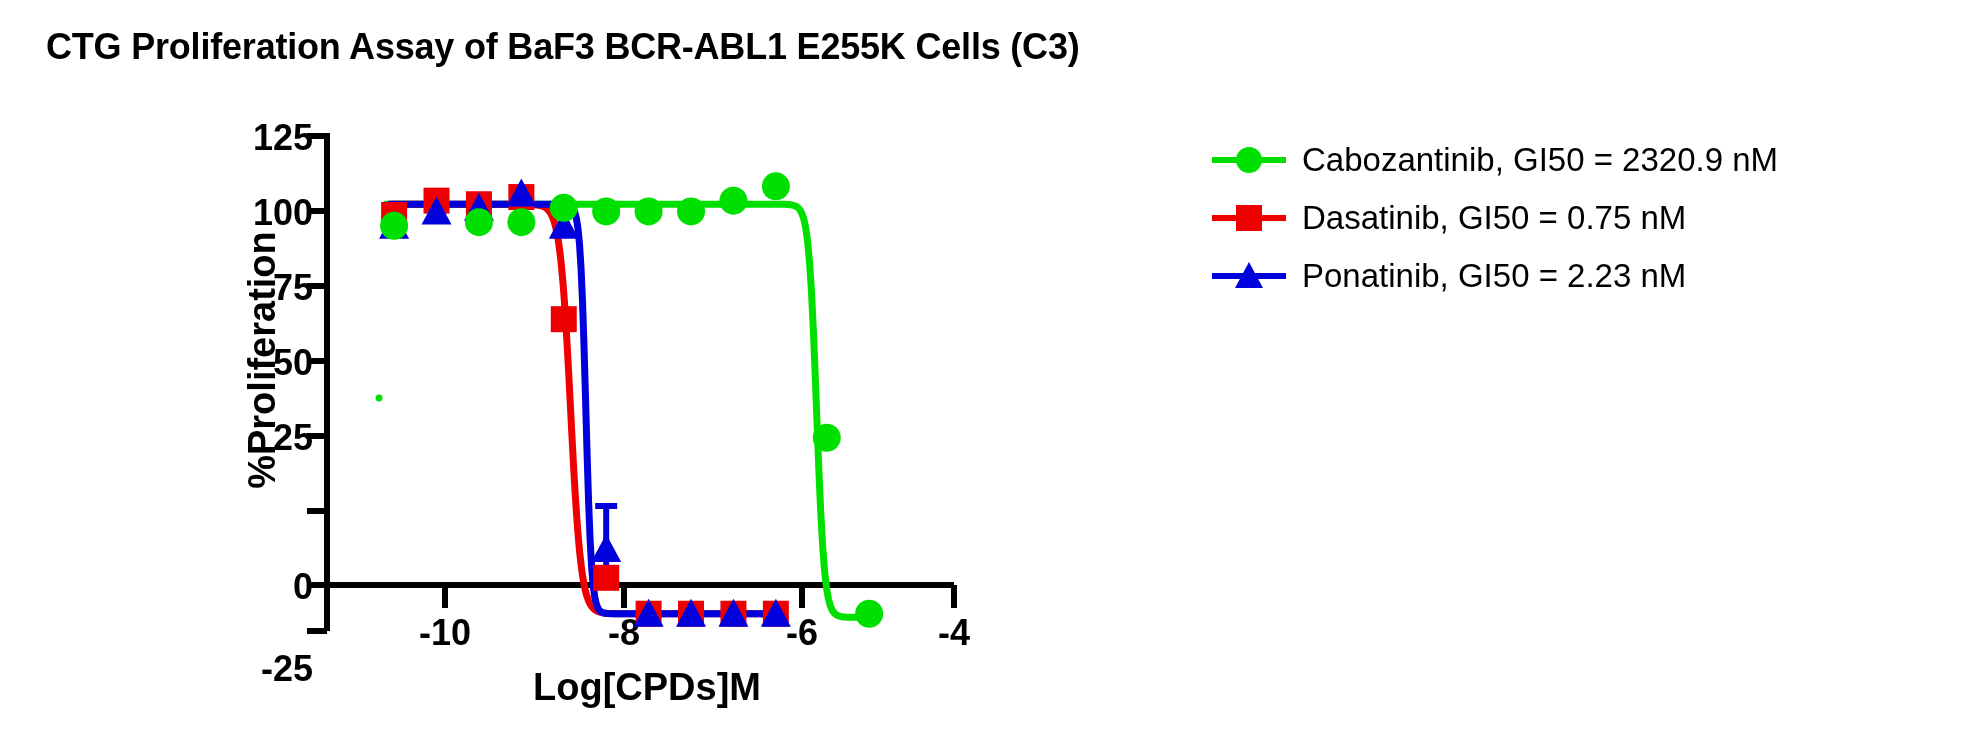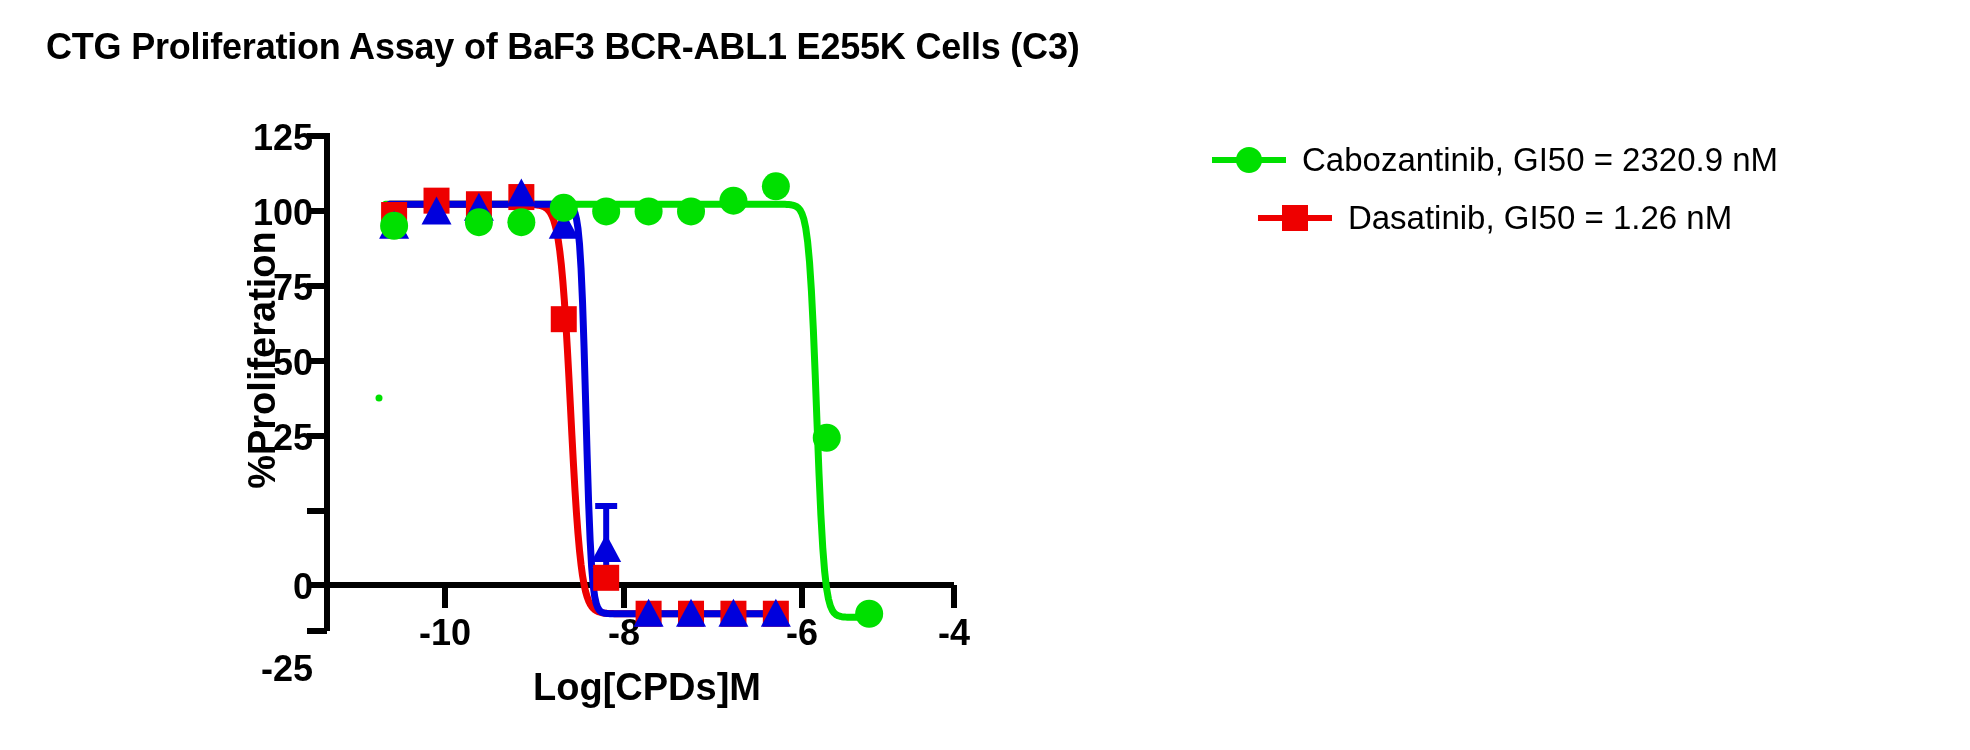--- a/index.html
+++ b/index.html
@@ -30,21 +30,20 @@
     left: 0; top: 0;
     width: 1000px; height: 750px; padding-left: 27px;
   }
   #plot-svg { display: block; }
   #legend {
     position: absolute;
     left: 1210px; top: 140px;
     display: flex;
     flex-direction: column;
     gap: 18px;
-    align-items: center;
   }
   .legend-row {
     display: flex;
     align-items: center;
     height: 40px;
   }
   .legend-key {
     width: 78px;
     height: 40px;
     flex: 0 0 78px;
@@ -173,17 +172,26 @@
       </span>
       <span class="legend-label">Cabozantinib, GI50 = 2320.9 nM</span>
     </div>
     <div class="legend-row">
       <span class="legend-key">
         <svg width="78" height="40" viewBox="0 0 78 40">
           <line x1="2" y1="20" x2="76" y2="20" stroke="#ee0000" stroke-width="6"></line>
           <rect x="26" y="7" width="26" height="26" fill="#ee0000"></rect>
         </svg>
       </span>
-      <span class="legend-label">Dasatinib, GI50 = 1.26 nM</span>
+      <span class="legend-label">Dasatinib, GI50 = 0.75 nM</span>
+    </div>
+    <div class="legend-row">
+      <span class="legend-key">
+        <svg width="78" height="40" viewBox="0 0 78 40">
+          <line x1="2" y1="20" x2="76" y2="20" stroke="#0000dd" stroke-width="6"></line>
+          <polygon points="39,6 53,32 25,32" fill="#0000dd"></polygon>
+        </svg>
+      </span>
+      <span class="legend-label">Ponatinib, GI50 = 2.23 nM</span>
     </div>
   </div>
 
 </div>
 
 </body></html>

